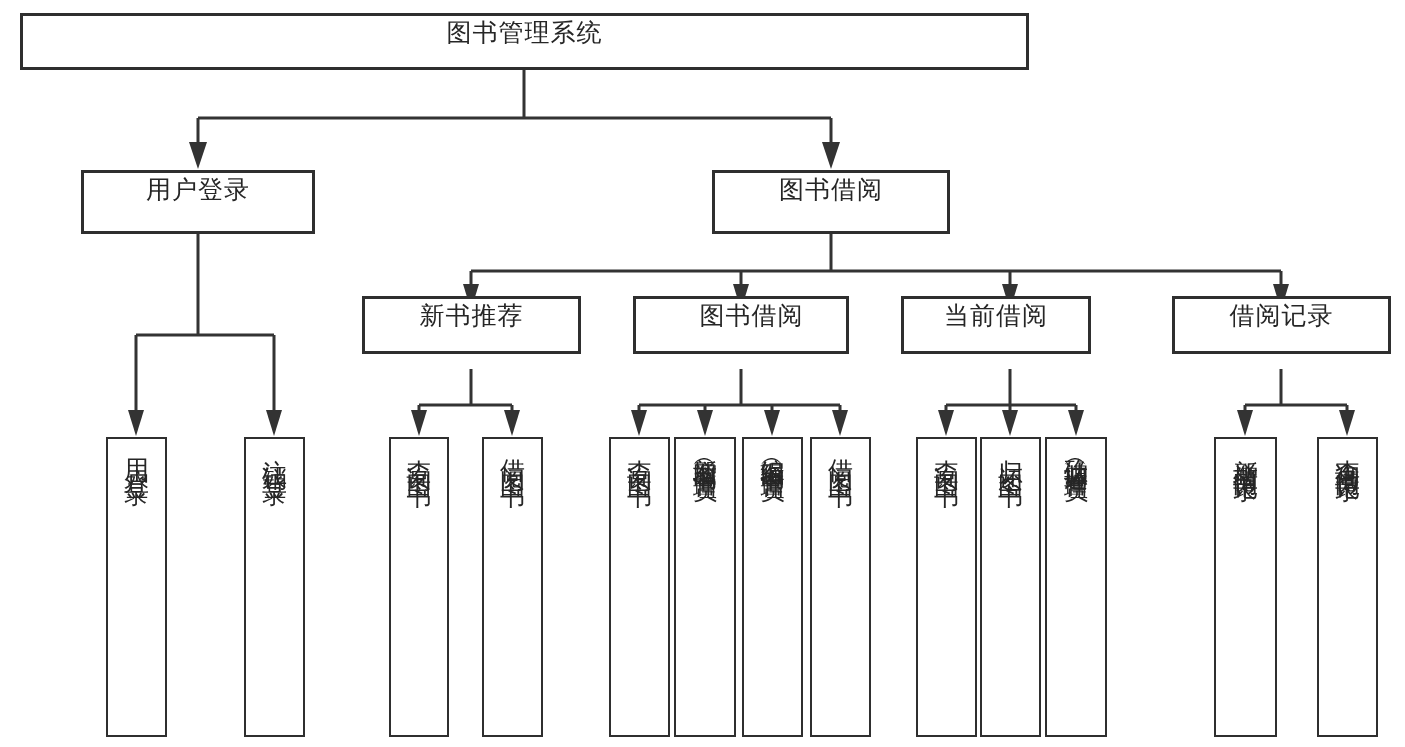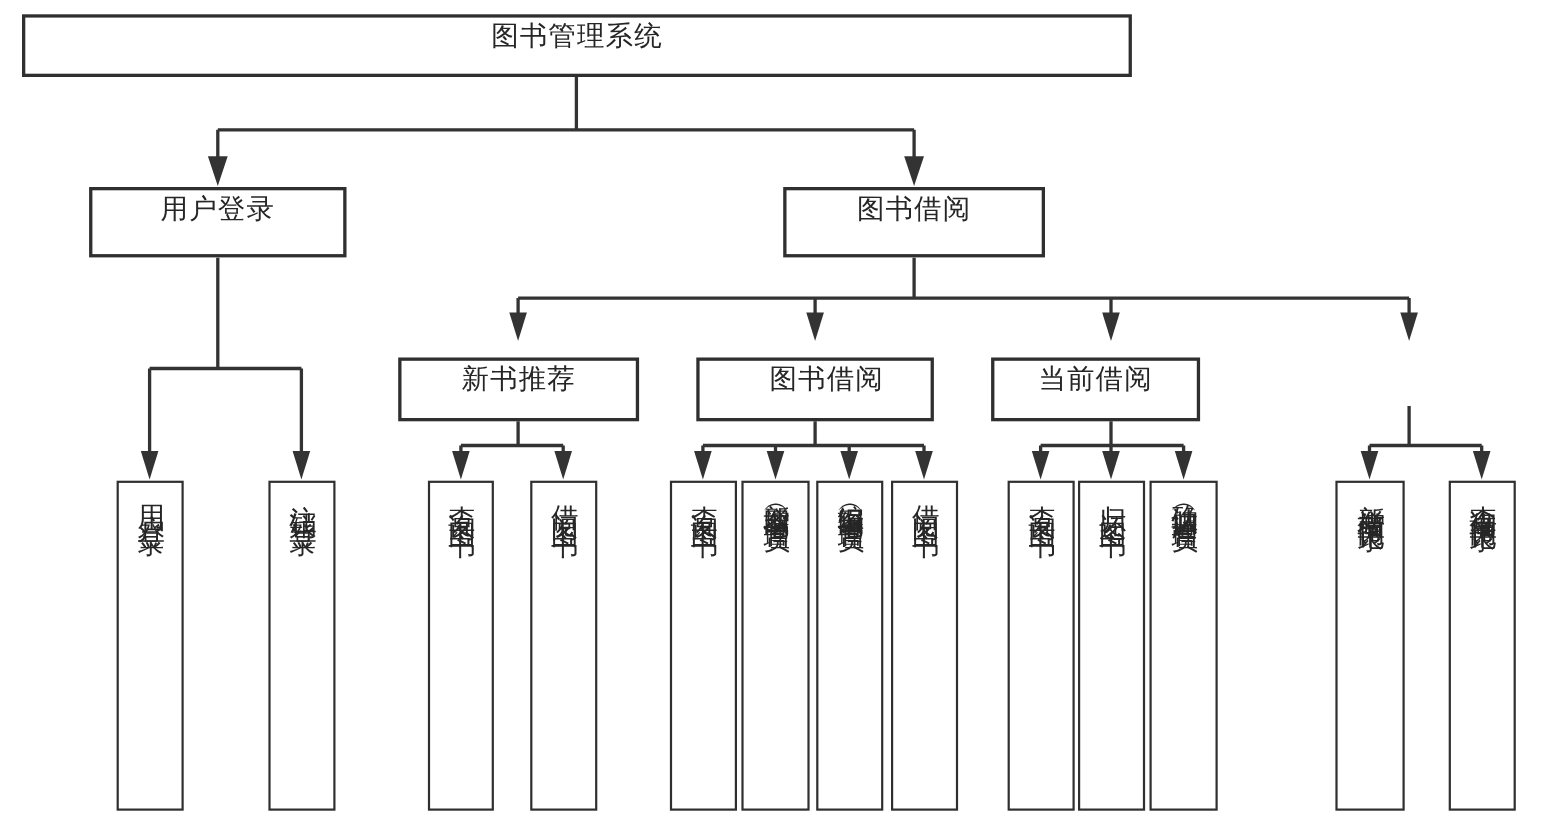--- a/index.html
+++ b/index.html
@@ -11,21 +11,21 @@
   .connectors path{stroke:#333333;stroke-width:3;fill:none;}
   .connectors polygon{fill:#333333;stroke:none;}
   .box{
     position:absolute;background:#ffffff;border:3px solid #2f2f2f;
     box-sizing:border-box;display:flex;align-items:flex-start;justify-content:center;
     color:#262626;
   }
   .h-label{font-size:25px;letter-spacing:1px;white-space:nowrap;color:#262626;}
   .root{left:20px;top:13px;width:1009px;height:57px;}
   .lvl2{top:170px;height:64px;}
-  .lvl3{top:325px;height:58px;}
+  .lvl3{top:296px;height:58px;}
   .leaf{top:437px;height:300px;border-width:2.5px;}
   .vtext{
     writing-mode:vertical-lr;text-orientation:mixed;
     font-size:25px;line-height:1;letter-spacing:8px;color:#262626;
   }
   .vtext.mid{letter-spacing:4px;}
   .vtext.tight{letter-spacing:3px;font-size:24px;}
   .watermark{
     position:absolute;right:6px;bottom:4px;font-size:20px;color:#9b9b9b;
     letter-spacing:1px;white-space:nowrap;text-shadow:0 0 3px #ffffff;
@@ -92,20 +92,23 @@
 
   <div class="box lvl3" style="left:362px;width:219px;">
     <span class="h-label">新书推荐</span>
   </div>
   <div class="box lvl3" style="left:633px;width:216px;padding-left:21px;">
     <span class="h-label">图书借阅</span>
   </div>
   <div class="box lvl3" style="left:901px;width:190px;">
     <span class="h-label">当前借阅</span>
   </div>
+  <div class="box lvl3" style="left:1172px;width:219px;">
+    <span class="h-label">借阅记录</span>
+  </div>
 
   <div class="box leaf" style="left:106px;width:61px;">
     <span class="vtext">用户登录</span>
   </div>
   <div class="box leaf" style="left:244px;width:61px;">
     <span class="vtext">注销登录</span>
   </div>
 
   <div class="box leaf" style="left:389px;width:60px;">
     <span class="vtext">查询图书</span>

